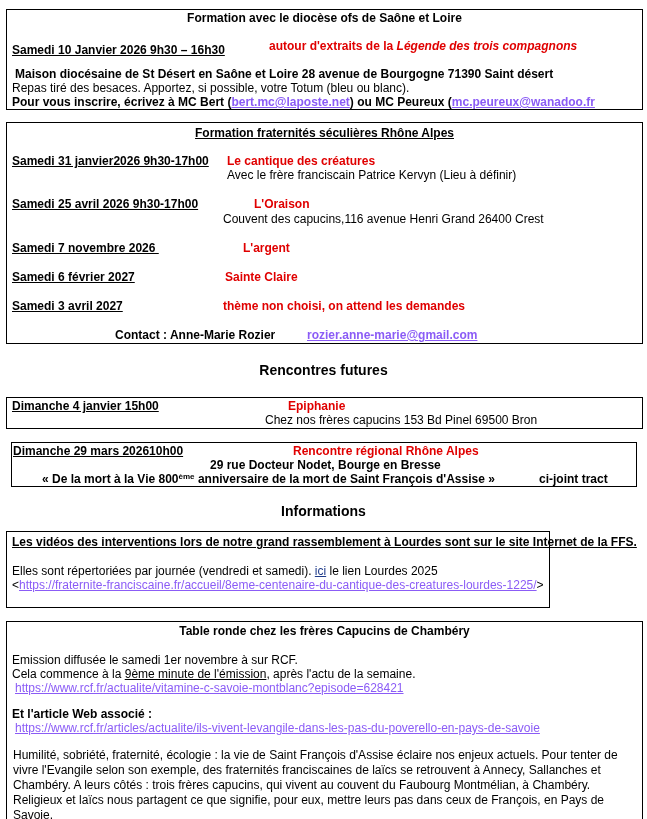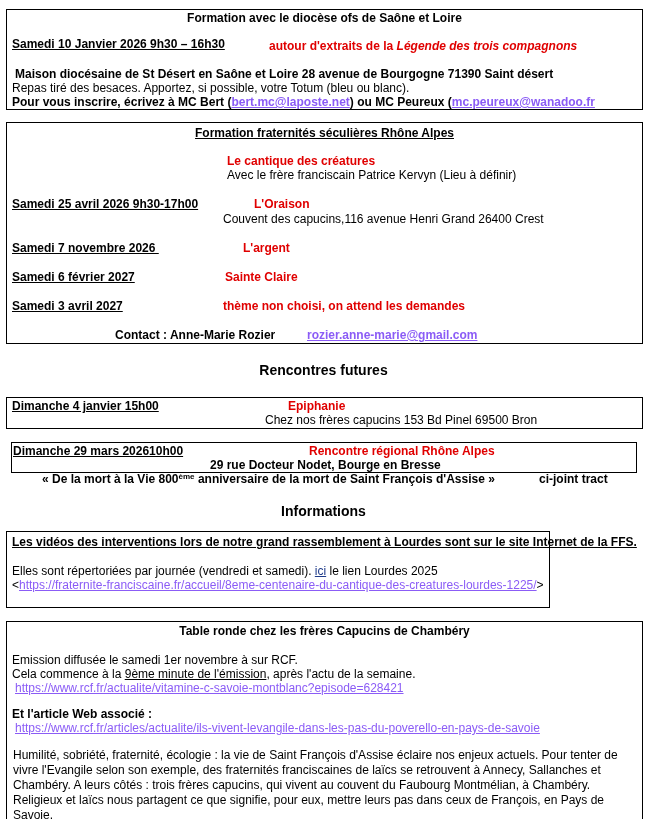--- a/index.html
+++ b/index.html
@@ -16,34 +16,35 @@
   .center { left: 0; right: 0; text-align: center; }
   .section-title { position: absolute; left: 0; right: 0; text-align: center; font-weight: bold; font-size: 14px; }
   sup { font-size: 8px; line-height: 0; vertical-align: 4px; }
   .para { position: absolute; left: 6px; right: 6px; line-height: 15px; white-space: normal; }
 </style>
 </head>
 <body>
 
 <div class="box" style="left:6px; top:9px; width:637px; height:101px;padding-left:8px;">
   <div class="abs center b" style="top:1px;">Formation avec le diocèse ofs de Saône et Loire</div>
-  <div class="abs b u" style="left:5px; top:27px;">Samedi 10 Janvier 2026 9h30 – 16h30</div>
+  <div class="abs b u" style="left:5px; top:33px;">Samedi 10 Janvier 2026 9h30 – 16h30</div>
   <div class="abs red" style="left:262px; top:29px;">
     <span>autour d'extraits de la </span><i>Légende des trois compagnons</i>
   </div>
   <div class="abs b" style="left:8px; top:57px;">Maison diocésaine de St Désert en Saône et Loire   28 avenue de Bourgogne 71390 Saint désert</div>
   <div class="abs" style="left:5px; top:71px;">Repas tiré des besaces. Apportez, si possible, votre Totum (bleu ou blanc).</div>
   <div class="abs b" style="left:5px; top:85px;">
     <span>Pour vous inscrire, écrivez à MC Bert (</span><a class="link">bert.mc@laposte.net</a><span>) ou MC Peureux (</span><a class="link">mc.peureux@wanadoo.fr</a>
   </div>
 </div>
 
 <div class="box" style="left:6px; top:122px; width:637px; height:222px;">
   <div class="abs center b" style="top:3px;"><span class="u">Formation fraternités séculières Rhône Alpes</span></div>
 
+  <div class="abs b u" style="left:5px; top:31px;">Samedi 31 janvier2026 9h30-17h00</div>
   <div class="abs red" style="left:220px; top:31px;">Le cantique des créatures</div>
   <div class="abs" style="left:220px; top:45px;">Avec le frère franciscain Patrice Kervyn (Lieu à définir)</div>
 
   <div class="abs b u" style="left:5px; top:74px;">Samedi 25 avril 2026 9h30-17h00</div>
   <div class="abs red" style="left:216px; top:74px;padding-left:31px;">L'Oraison</div>
   <div class="abs" style="left:216px; top:89px;">Couvent des capucins,116 avenue Henri Grand 26400 Crest</div>
 
   <div class="abs b u" style="left:5px; top:118px; white-space:pre;">Samedi 7 novembre 2026 </div>
   <div class="abs red" style="left:216px; top:118px;padding-left:20px;">L'argent</div>
 
@@ -58,23 +59,23 @@
 </div>
 
 <div class="section-title" style="top:362px;">Rencontres futures</div>
 
 <div class="box" style="left:6px; top:397px; width:637px; height:32px;">
   <div class="abs b u" style="left:5px; top:1px;">Dimanche 4 janvier 15h00</div>
   <div class="abs red" style="left:258px; top:1px;padding-left:23px;">Epiphanie</div>
   <div class="abs" style="left:258px; top:15px;">Chez nos frères capucins 153 Bd Pinel 69500 Bron</div>
 </div>
 
-<div class="box" style="left:11px; top:442px; width:626px; height:31px;">
+<div class="box" style="left:11px; top:442px; width:626px; height:45px;">
   <div class="abs b u" style="left:1px; top:1px;">Dimanche 29 mars 202610h00</div>
-  <div class="abs red" style="left:297px; top:1px;">Rencontre régional Rhône Alpes</div>
+  <div class="abs red" style="left:281px; top:1px;">Rencontre régional Rhône Alpes</div>
   <div class="abs b" style="left:198px; top:15px;">29 rue Docteur Nodet, Bourge en Bresse</div>
   <div class="abs b" style="left:30px; top:29px;">
     <span>« De la mort à la Vie 800</span><sup>ème</sup><span> anniversaire de la mort de Saint François d'Assise »</span>
   </div>
   <div class="abs b" style="left:527px; top:29px;">ci-joint tract</div>
 </div>
 
 <div class="section-title" style="top:503px;">Informations</div>
 
 <div class="box" style="left:6px; top:531px; width:544px; height:77px;">

